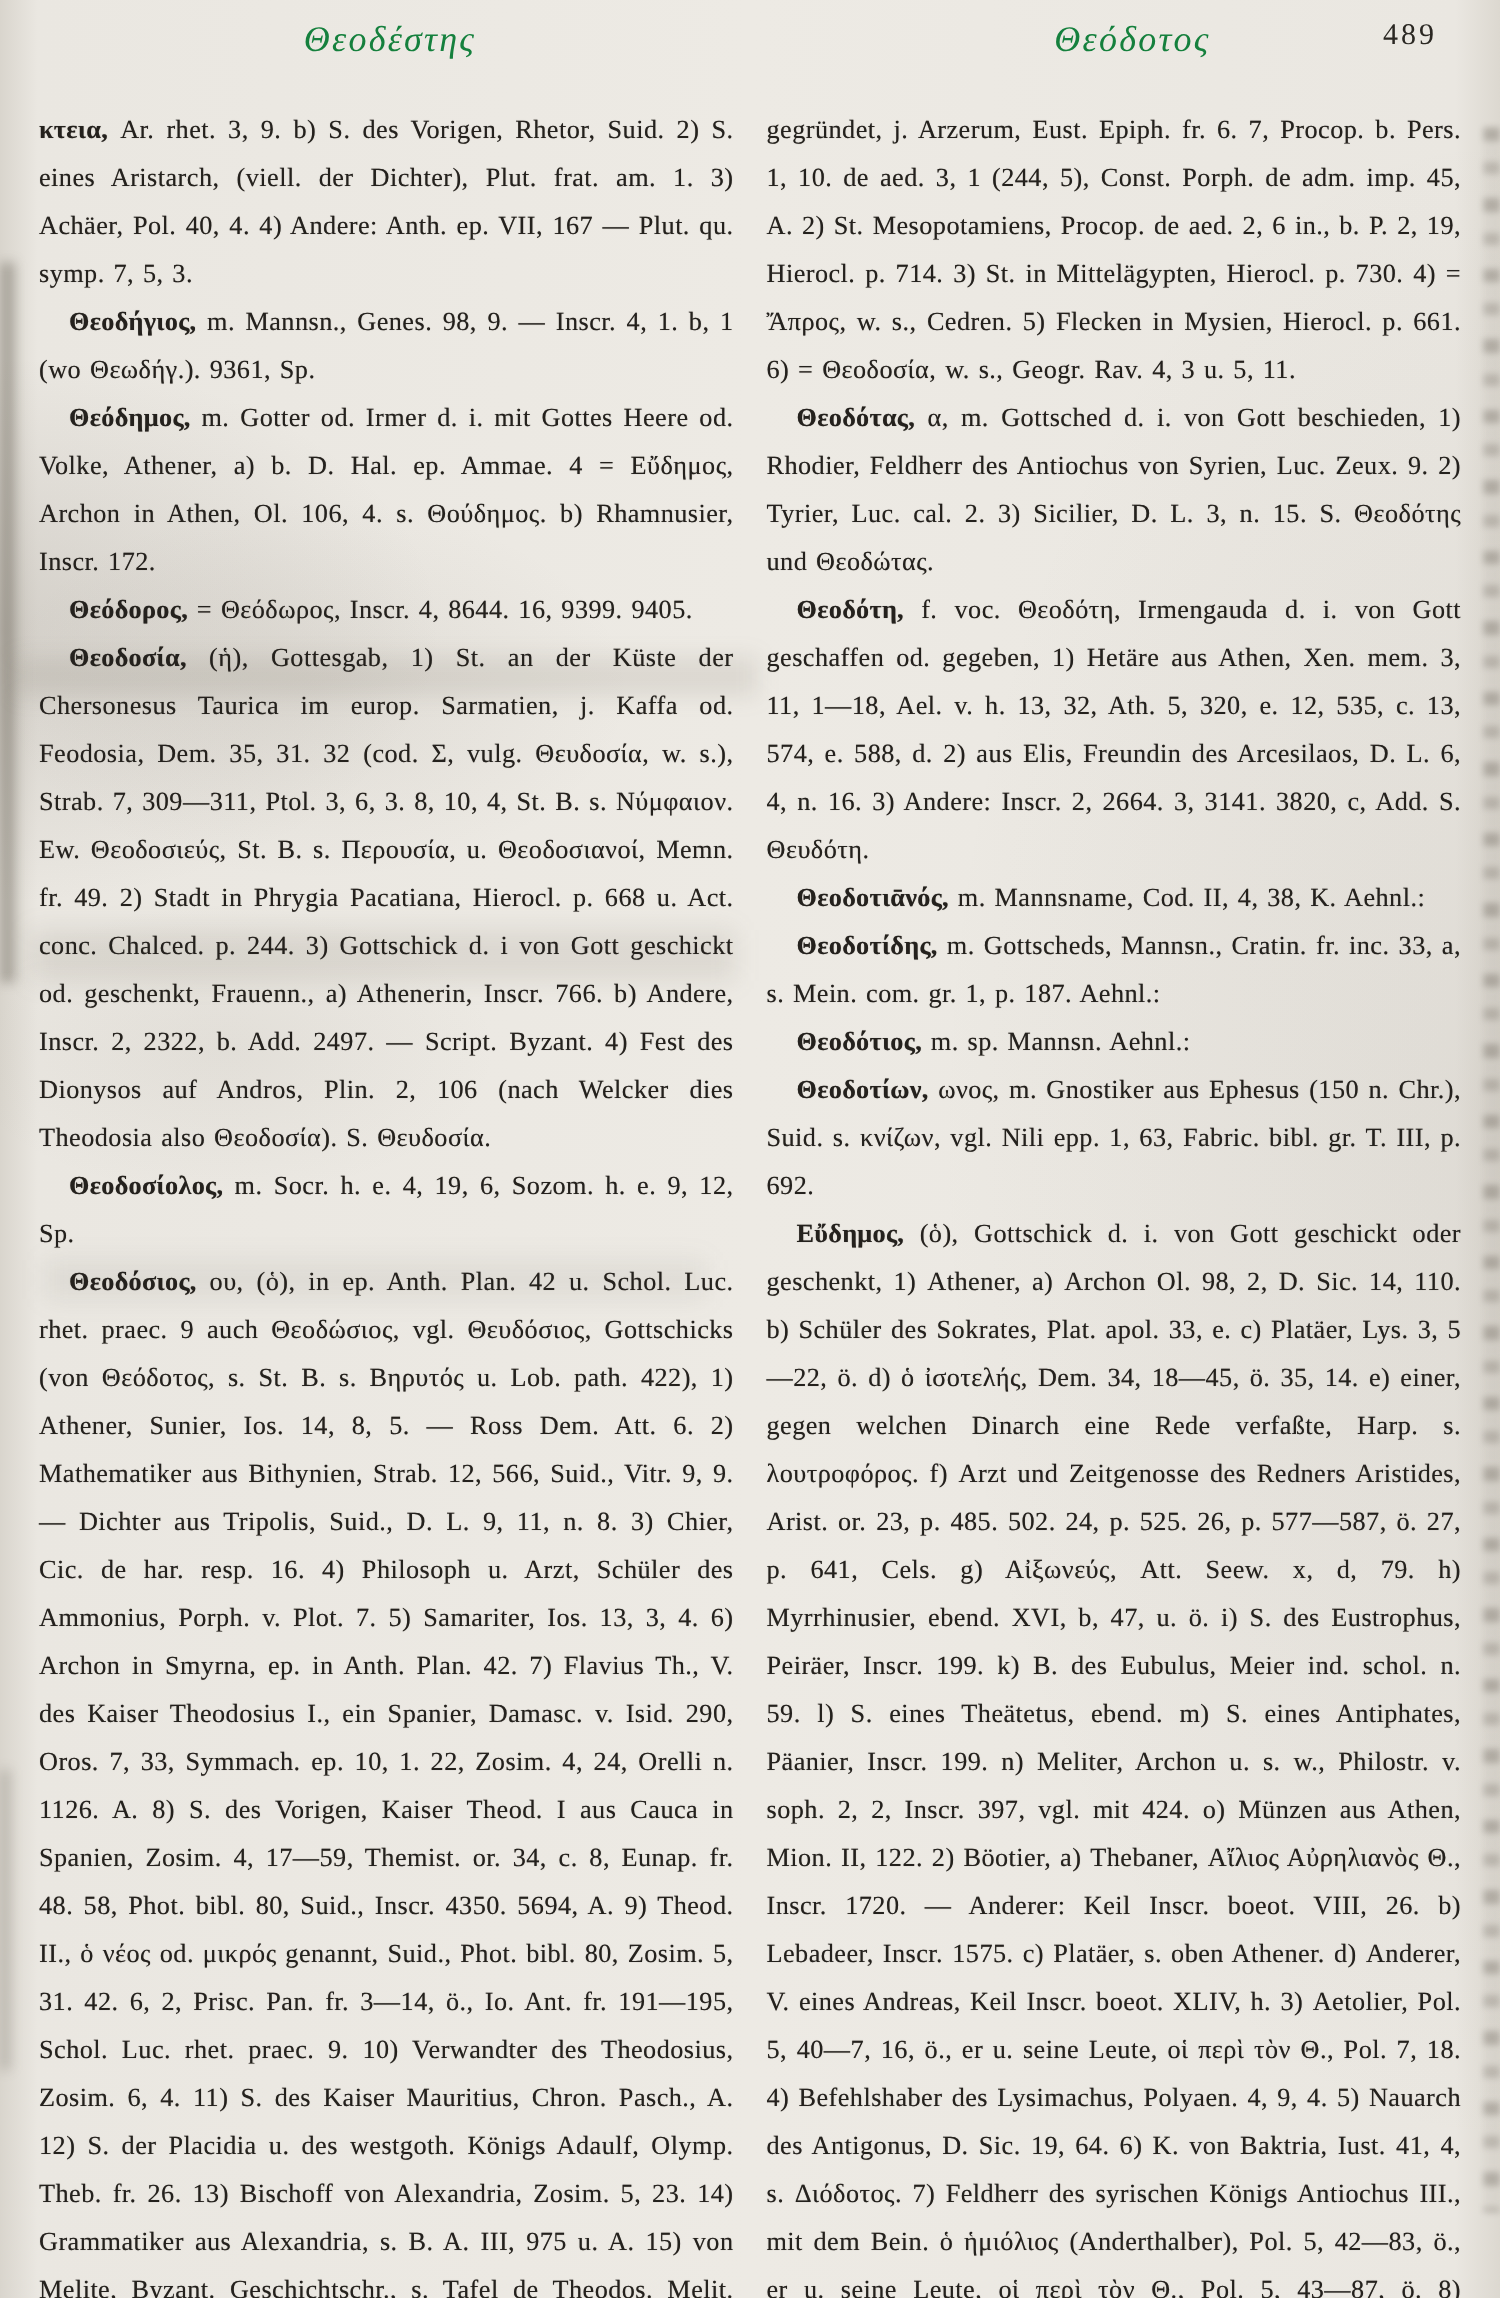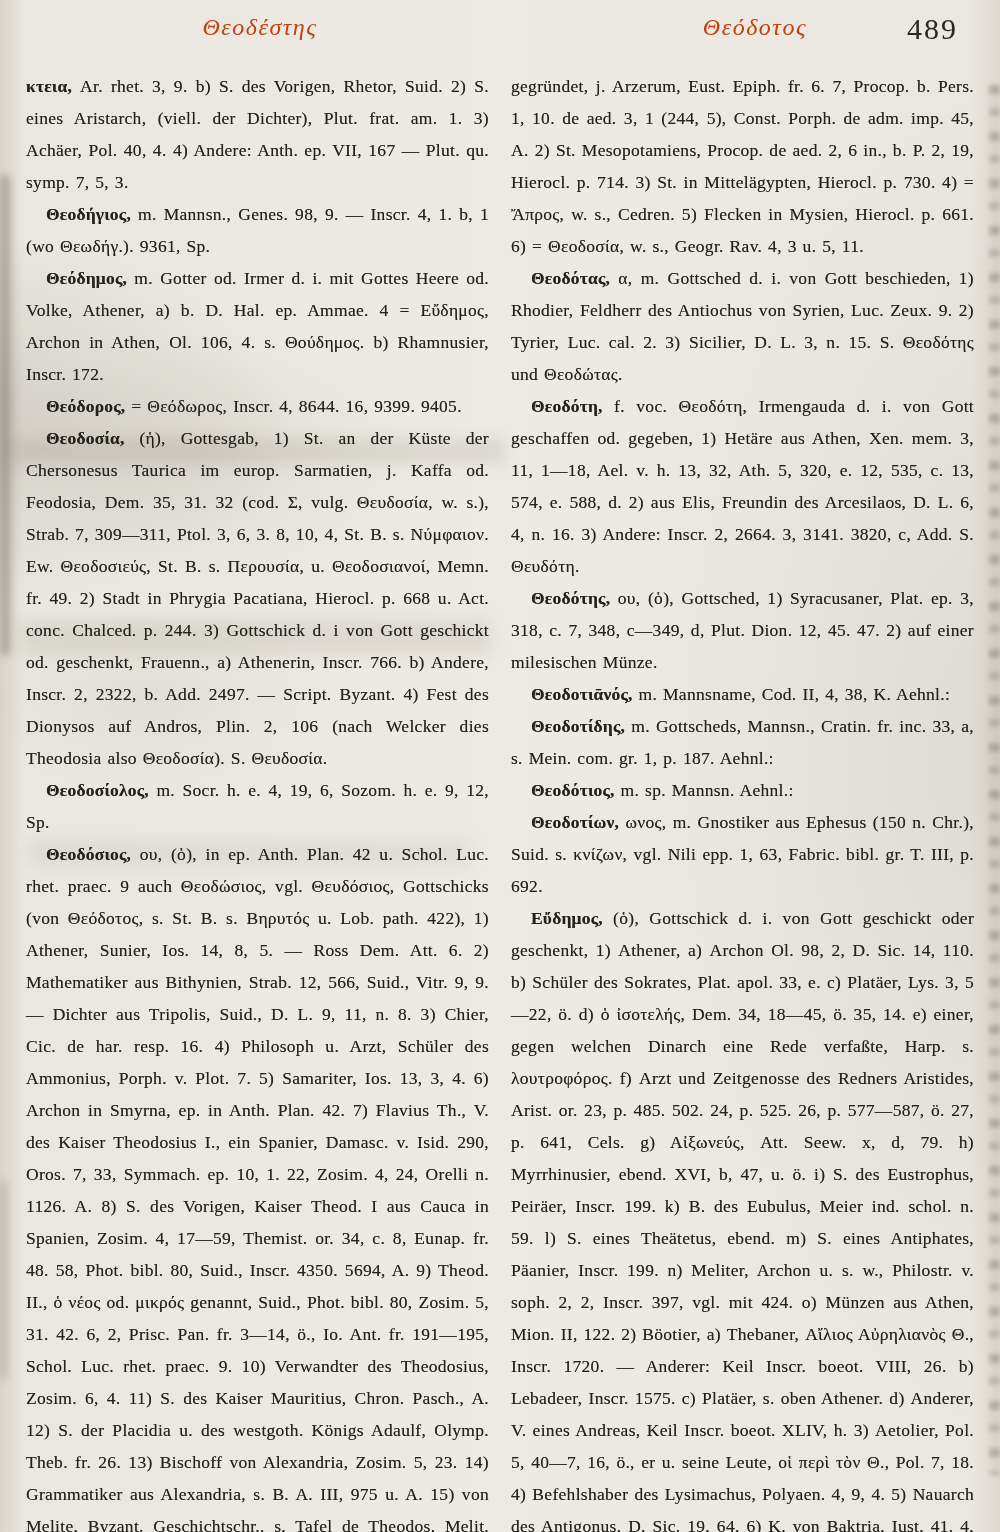--- a/index.html
+++ b/index.html
@@ -18,27 +18,27 @@
     background-color: #ebe8e2;
     font-family: "Liberation Serif", "DejaVu Serif", serif;
     color: #24211d;
   }
   .running-head {
     position: absolute; top: 14px; left: 0; width: 100%; height: 44px;
   }
   .rh-left, .rh-right {
     position: absolute; top: 0;
     font-size: 24px; font-style: italic; letter-spacing: 1.5px;
-    color: #c2410c; text-align: center;
+    color: #15803d; text-align: center;
   }
   .rh-left  { left: 165px; width: 190px; }
   .rh-right { left: 665px; width: 180px; }
   .page-num {
     position: absolute; top: -2px; right: 42px;
-    font-size: 30px; letter-spacing: 2px; color: #2b2823;
+    font-size: 20px; letter-spacing: 2px; color: #2b2823;
   }
   .columns {
     position: absolute; top: 70px; left: 26px;
     width: 948px;
     display: flex; gap: 22px;
   }
   .col {
     width: 463px;
     font-size: 17.5px; line-height: 32px;
     letter-spacing: 0.3px; word-spacing: 1.2px;
@@ -118,22 +118,20 @@
       <span>ου, (ὁ), in ep. Anth. Plan. 42 u. Schol. Luc. rhet. praec. 9 auch Θεοδώσιος, vgl. Θευδόσιος, Gottschicks (von Θεόδοτος, s. St. B. s. Βηρυτός u. Lob. path. 422), 1) Athener, Sunier, Ios. 14, 8, 5. — Ross Dem. Att. 6. 2) Mathematiker aus Bithynien, Strab. 12, 566, Suid., Vitr. 9, 9. — Dichter aus Tripolis, Suid., D. L. 9, 11, n. 8. 3) Chier, Cic. de har. resp. 16. 4) Philosoph u. Arzt, Schüler des Ammonius, Porph. v. Plot. 7. 5) Samariter, Ios. 13, 3, 4. 6) Archon in Smyrna, ep. in Anth. Plan. 42. 7) Flavius Th., V. des Kaiser Theodosius I., ein Spanier, Damasc. v. Isid. 290, Oros. 7, 33, Symmach. ep. 10, 1. 22, Zosim. 4, 24, Orelli n. 1126. A. 8) S. des Vorigen, Kaiser Theod. I aus Cauca in Spanien, Zosim. 4, 17—59, Themist. or. 34, c. 8, Eunap. fr. 48. 58, Phot. bibl. 80, Suid., Inscr. 4350. 5694, A. 9) Theod. II., ὁ νέος od. μικρός genannt, Suid., Phot. bibl. 80, Zosim. 5, 31. 42. 6, 2, Prisc. Pan. fr. 3—14, ö., Io. Ant. fr. 191—195, Schol. Luc. rhet. praec. 9. 10) Verwandter des Theodosius, Zosim. 6, 4. 11) S. des Kaiser Mauritius, Chron. Pasch., A. 12) S. der Placidia u. des westgoth. Königs Adaulf, Olymp. Theb. fr. 26. 13) Bischoff von Alexandria, Zosim. 5, 23. 14) Grammatiker aus Alexandria, s. B. A. III, 975 u. A. 15) von Melite, Byzant. Geschichtschr., s. Tafel de Theodos. Melit. 16) Geistlicher zu Konstantinopel, Verf. von Versen, App. Corp. hist. Byz. 17) Verf. eines Briefs an Leo Diaconus, s. Leo ed. Hase. 18) Anderer, Inscr. 4, 8724. 8853. 19) Monat in Kreta (24 März bis 23 April), Hem. Florent., vgl. Θεοδαίσια, σιος, u. Θεοδοσία. S. Θευδόσιος.</span></p>
   </div>
 
   <div class="col">
     <p class="cont">
       <span>gegründet, j. Arzerum, Eust. Epiph. fr. 6. 7, Procop. b. Pers. 1, 10. de aed. 3, 1 (244, 5), Const. Porph. de adm. imp. 45, A. 2) St. Mesopotamiens, Procop. de aed. 2, 6 in., b. P. 2, 19, Hierocl. p. 714. 3) St. in Mittelägypten, Hierocl. p. 730. 4) = Ἄπρος, w. s., Cedren. 5) Flecken in Mysien, Hierocl. p. 661. 6) = Θεοδοσία, w. s., Geogr. Rav. 4, 3 u. 5, 11.</span></p>
     <p><b class="hw">Θεοδότας,</b>
       <span>α, m. Gottsched d. i. von Gott beschieden, 1) Rhodier, Feldherr des Antiochus von Syrien, Luc. Zeux. 9. 2) Tyrier, Luc. cal. 2. 3) Sicilier, D. L. 3, n. 15. S. Θεοδότης und Θεοδώτας.</span></p>
     <p><b class="hw">Θεοδότη,</b>
       <span>f. voc. Θεοδότη, Irmengauda d. i. von Gott geschaffen od. gegeben, 1) Hetäre aus Athen, Xen. mem. 3, 11, 1—18, Ael. v. h. 13, 32, Ath. 5, 320, e. 12, 535, c. 13, 574, e. 588, d. 2) aus Elis, Freundin des Arcesilaos, D. L. 6, 4, n. 16. 3) Andere: Inscr. 2, 2664. 3, 3141. 3820, c, Add. S. Θευδότη.</span></p>
-    <p><b class="hw">Θεοδότης,</b>
-      <span>ου, (ὁ), Gottsched, 1) Syracusaner, Plat. ep. 3, 318, c. 7, 348, c—349, d, Plut. Dion. 12, 45. 47. 2) auf einer milesischen Münze.</span></p>
     <p><b class="hw">Θεοδοτιᾱνός,</b>
       <span>m. Mannsname, Cod. II, 4, 38, K. Aehnl.:</span></p>
     <p><b class="hw">Θεοδοτίδης,</b>
       <span>m. Gottscheds, Mannsn., Cratin. fr. inc. 33, a, s. Mein. com. gr. 1, p. 187. Aehnl.:</span></p>
     <p><b class="hw">Θεοδότιος,</b>
       <span>m. sp. Mannsn. Aehnl.:</span></p>
     <p><b class="hw">Θεοδοτίων,</b>
       <span>ωνος, m. Gnostiker aus Ephesus (150 n. Chr.), Suid. s. κνίζων, vgl. Nili epp. 1, 63, Fabric. bibl. gr. T. III, p. 692.</span></p>
     <p><b class="hw">Εὔδημος,</b>
       <span>(ὁ), Gottschick d. i. von Gott geschickt oder geschenkt, 1) Athener, a) Archon Ol. 98, 2, D. Sic. 14, 110. b) Schüler des Sokrates, Plat. apol. 33, e. c) Platäer, Lys. 3, 5—22, ö. d) ὁ ἰσοτελής, Dem. 34, 18—45, ö. 35, 14. e) einer, gegen welchen Dinarch eine Rede verfaßte, Harp. s. λουτροφόρος. f) Arzt und Zeitgenosse des Redners Aristides, Arist. or. 23, p. 485. 502. 24, p. 525. 26, p. 577—587, ö. 27, p. 641, Cels. g) Αἰξωνεύς, Att. Seew. x, d, 79. h) Myrrhinusier, ebend. XVI, b, 47, u. ö. i) S. des Eustrophus, Peiräer, Inscr. 199. k) B. des Eubulus, Meier ind. schol. n. 59. l) S. eines Theätetus, ebend. m) S. eines Antiphates, Päanier, Inscr. 199. n) Meliter, Archon u. s. w., Philostr. v. soph. 2, 2, Inscr. 397, vgl. mit 424. o) Münzen aus Athen, Mion. II, 122. 2) Böotier, a) Thebaner, Αἴλιος Αὐρηλιανὸς Θ., Inscr. 1720. — Anderer: Keil Inscr. boeot. VIII, 26. b) Lebadeer, Inscr. 1575. c) Platäer, s. oben Athener. d) Anderer, V. eines Andreas, Keil Inscr. boeot. XLIV, h. 3) Aetolier, Pol. 5, 40—7, 16, ö., er u. seine Leute, οἱ περὶ τὸν Θ., Pol. 7, 18. 4) Befehlshaber des Lysimachus, Polyaen. 4, 9, 4. 5) Nauarch des Antigonus, D. Sic. 19, 64. 6) K. von Baktria, Iust. 41, 4, s. Διόδοτος. 7) Feldherr des syrischen Königs Antiochus III., mit dem Bein. ὁ ἡμιόλιος (Anderthalber), Pol. 5, 42—83, ö., er u. seine Leute, οἱ περὶ τὸν Θ., Pol. 5, 43—87, ö. 8) Molosser, D. Sic. exc. 7 (praef. zu hist. gr. t. II, p. 9), Pol. 30, 7; er u. sein Anhang, οἱ περὶ Θ., Pol. 27, 14. 9) Pheräer, Pol. 17, 10. 10) Wahrsager des Pyrrhus, Plut. Pyrrh. 6. 11) Rhetor (Sophist) aus Chios, nach App. b. civ. 2, 84. 90 aus Samos, räth zur Ermordung des Pompejus, Plut. Pomp. 77. 80, Caes. 48. Brut. 33, A. 12) Kassandrer, Polyaen, 6, 7. 13) Beamter des Ptolemäus, Mach.</span></p>

